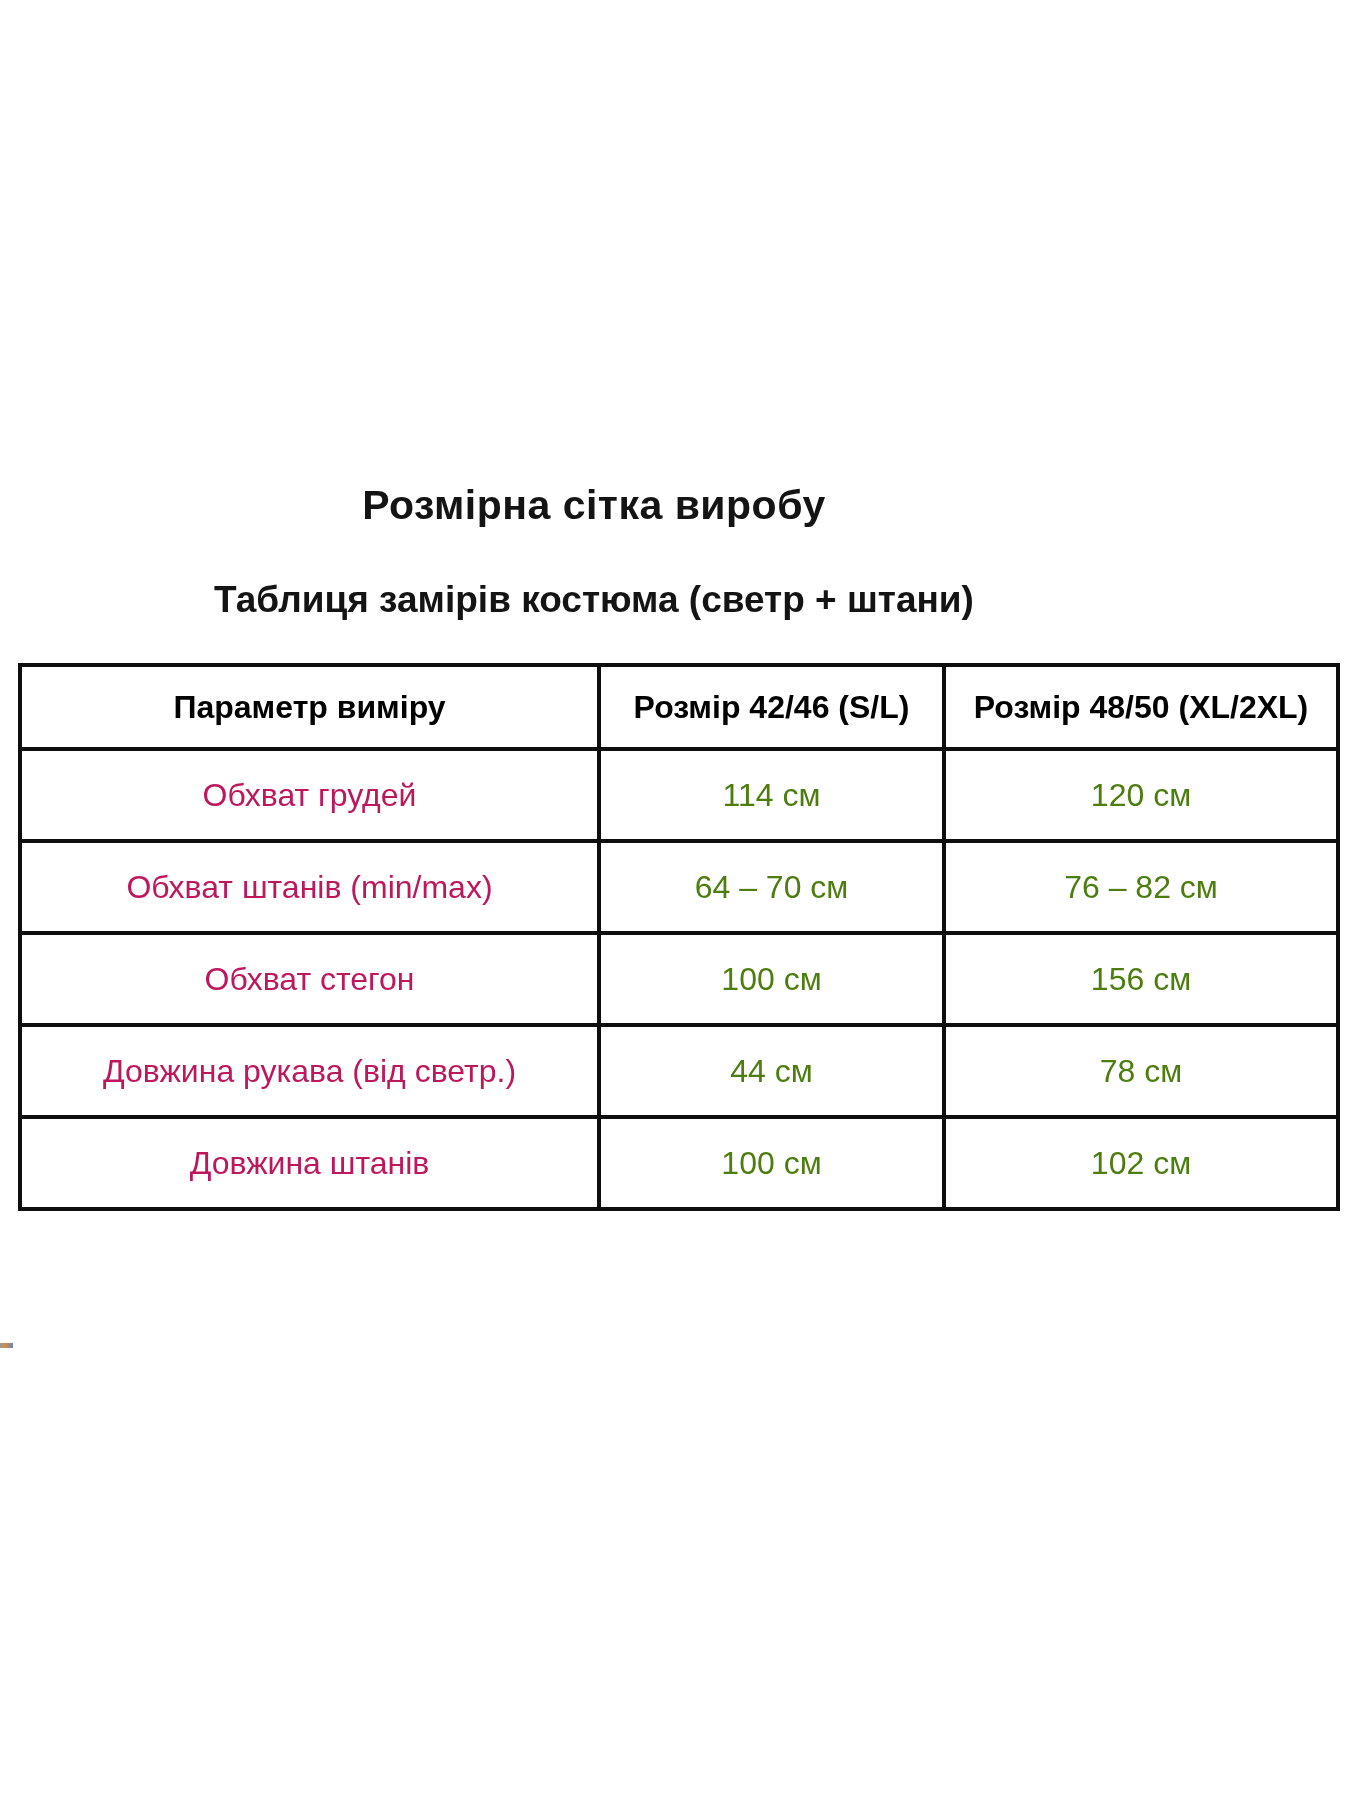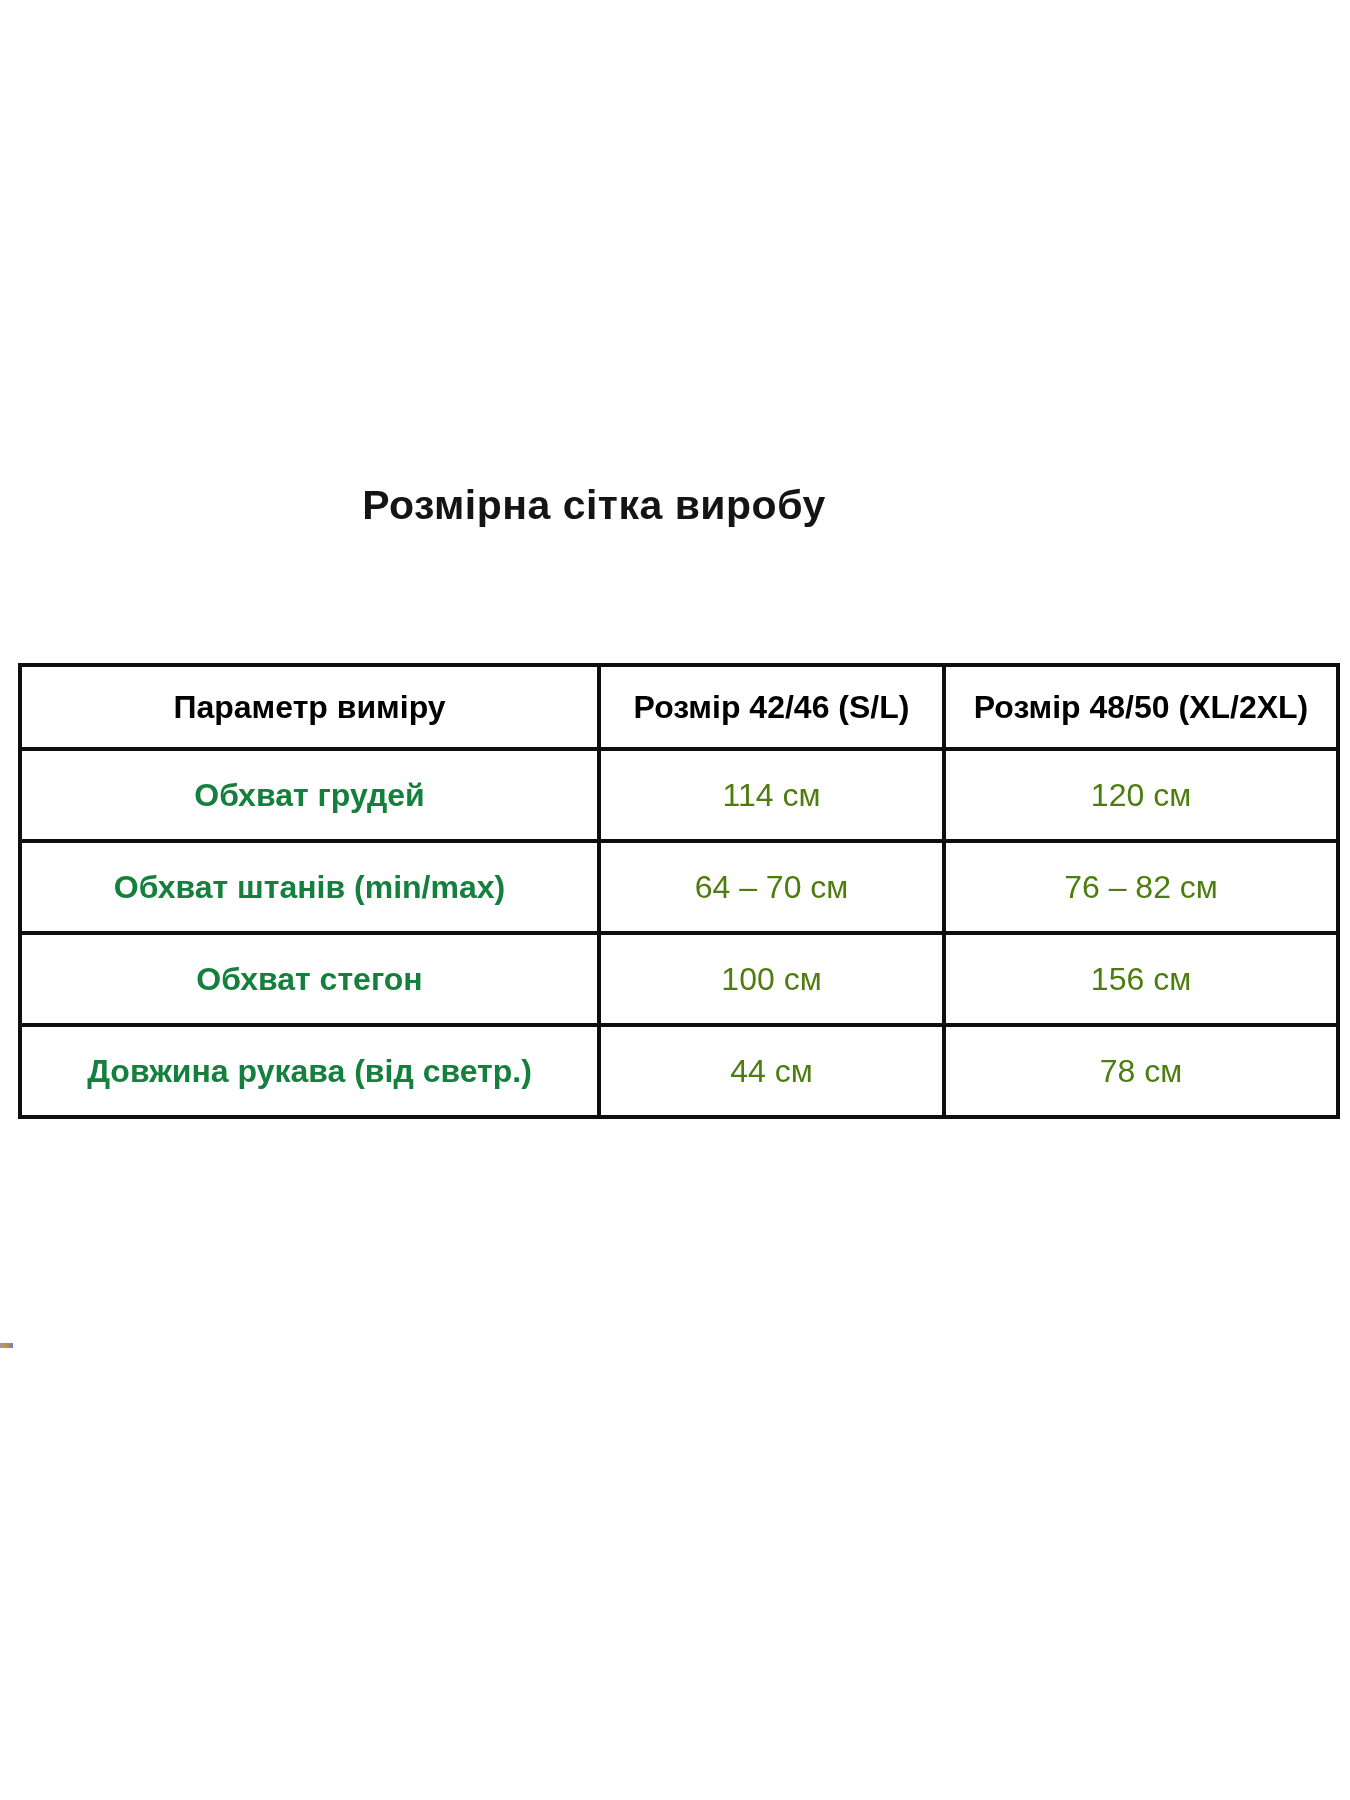--- a/index.html
+++ b/index.html
@@ -60,22 +60,22 @@
   }
   table.size-table thead th {
     height: 80px;
     font-size: 32px;
     font-weight: bold;
     color: #000000;
   }
   table.size-table tbody tr { height: 92px; }
   td.param {
     font-size: 32px;
-    font-weight: bold;
-    color: #15803d;
+    font-weight: normal;
+    color: #be185d;
   }
   td.value {
     font-size: 32px;
     font-weight: normal;
     color: #4d7c0f;
   }
   .artifact-mark {
     position: absolute;
     left: 0;
     top: 1343px;
@@ -84,20 +84,21 @@
     background: linear-gradient(90deg, #9a9a9a 0%, #d98b3a 45%, #5a87c5 100%);
   }
 </style>
 </head>
 <body>
 
 <div class="doc">
 
   <div class="doc-title">Розмірна сітка виробу</div>
 
+  <div class="doc-subtitle">Таблиця замірів костюма (светр + штани)</div>
 
   <table class="size-table">
     <colgroup>
       <col class="c1">
         <col class="c2">
         <col class="c3">
     </colgroup>
     <thead>
       <tr>
         <th>Параметр виміру</th>
@@ -119,18 +120,23 @@
       <tr>
         <td class="param">Обхват стегон</td>
         <td class="value">100 см</td>
         <td class="value">156 см</td>
       </tr>
       <tr>
         <td class="param">Довжина рукава (від светр.)</td>
         <td class="value">44 см</td>
         <td class="value">78 см</td>
       </tr>
+      <tr>
+        <td class="param">Довжина штанів</td>
+        <td class="value">100 см</td>
+        <td class="value">102 см</td>
+      </tr>
     </tbody>
   </table>
 
   <div class="artifact-mark"></div>
 
 </div>
 
 </body></html>

